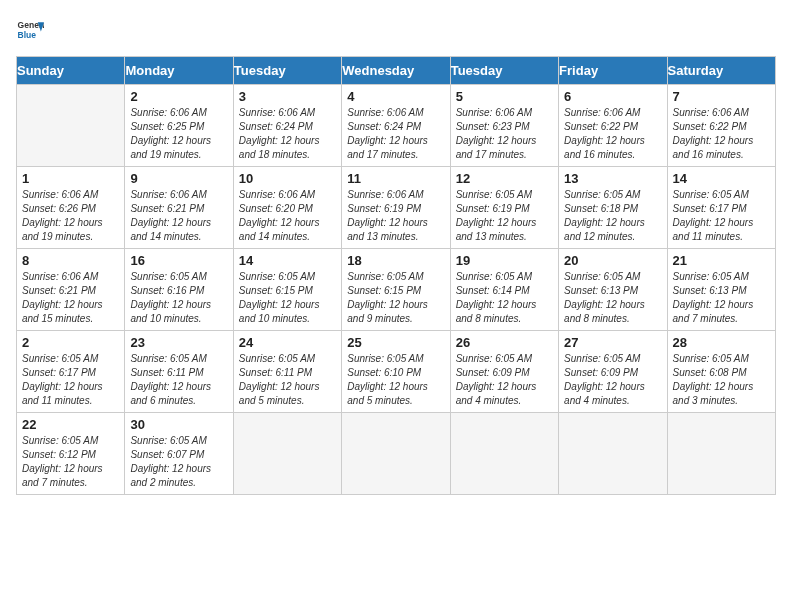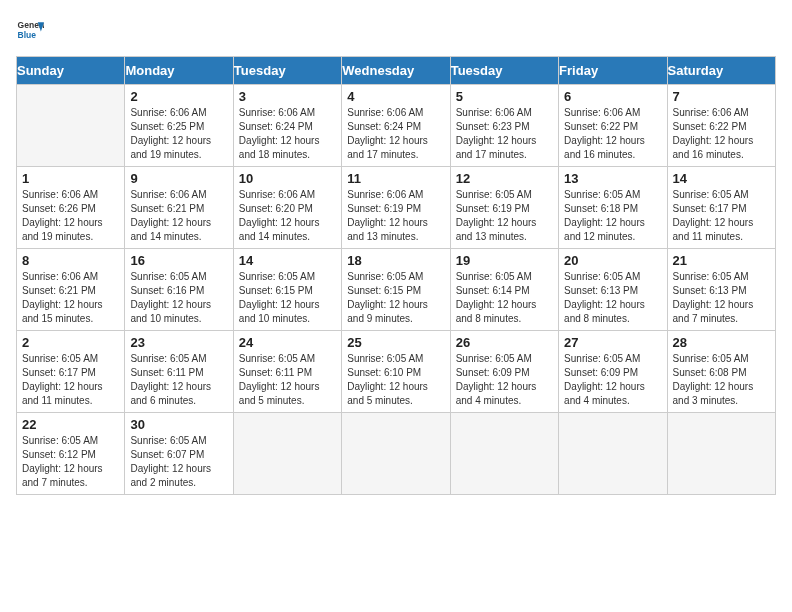--- a/index.html
+++ b/index.html
@@ -66,20 +66,21 @@
       font-size: 13px;
       font-weight: bold;
       color: #222;
       display: block;
       margin-bottom: 2px;
     }
     .day-info {
       font-size: 10px;
       color: #333;
       line-height: 1.4;
+      font-style: italic;
     }
   </style>
 </head>
 <body>
 
 <div class="header">
   <div class="logo">
     <svg class="logo-icon" viewBox="0 0 36 36">
       <text x="2" y="16" font-size="11" font-weight="bold" fill="#333">General</text>
       <text x="2" y="28" font-size="11" font-weight="bold" fill="#1a6faf">Blue</text>

